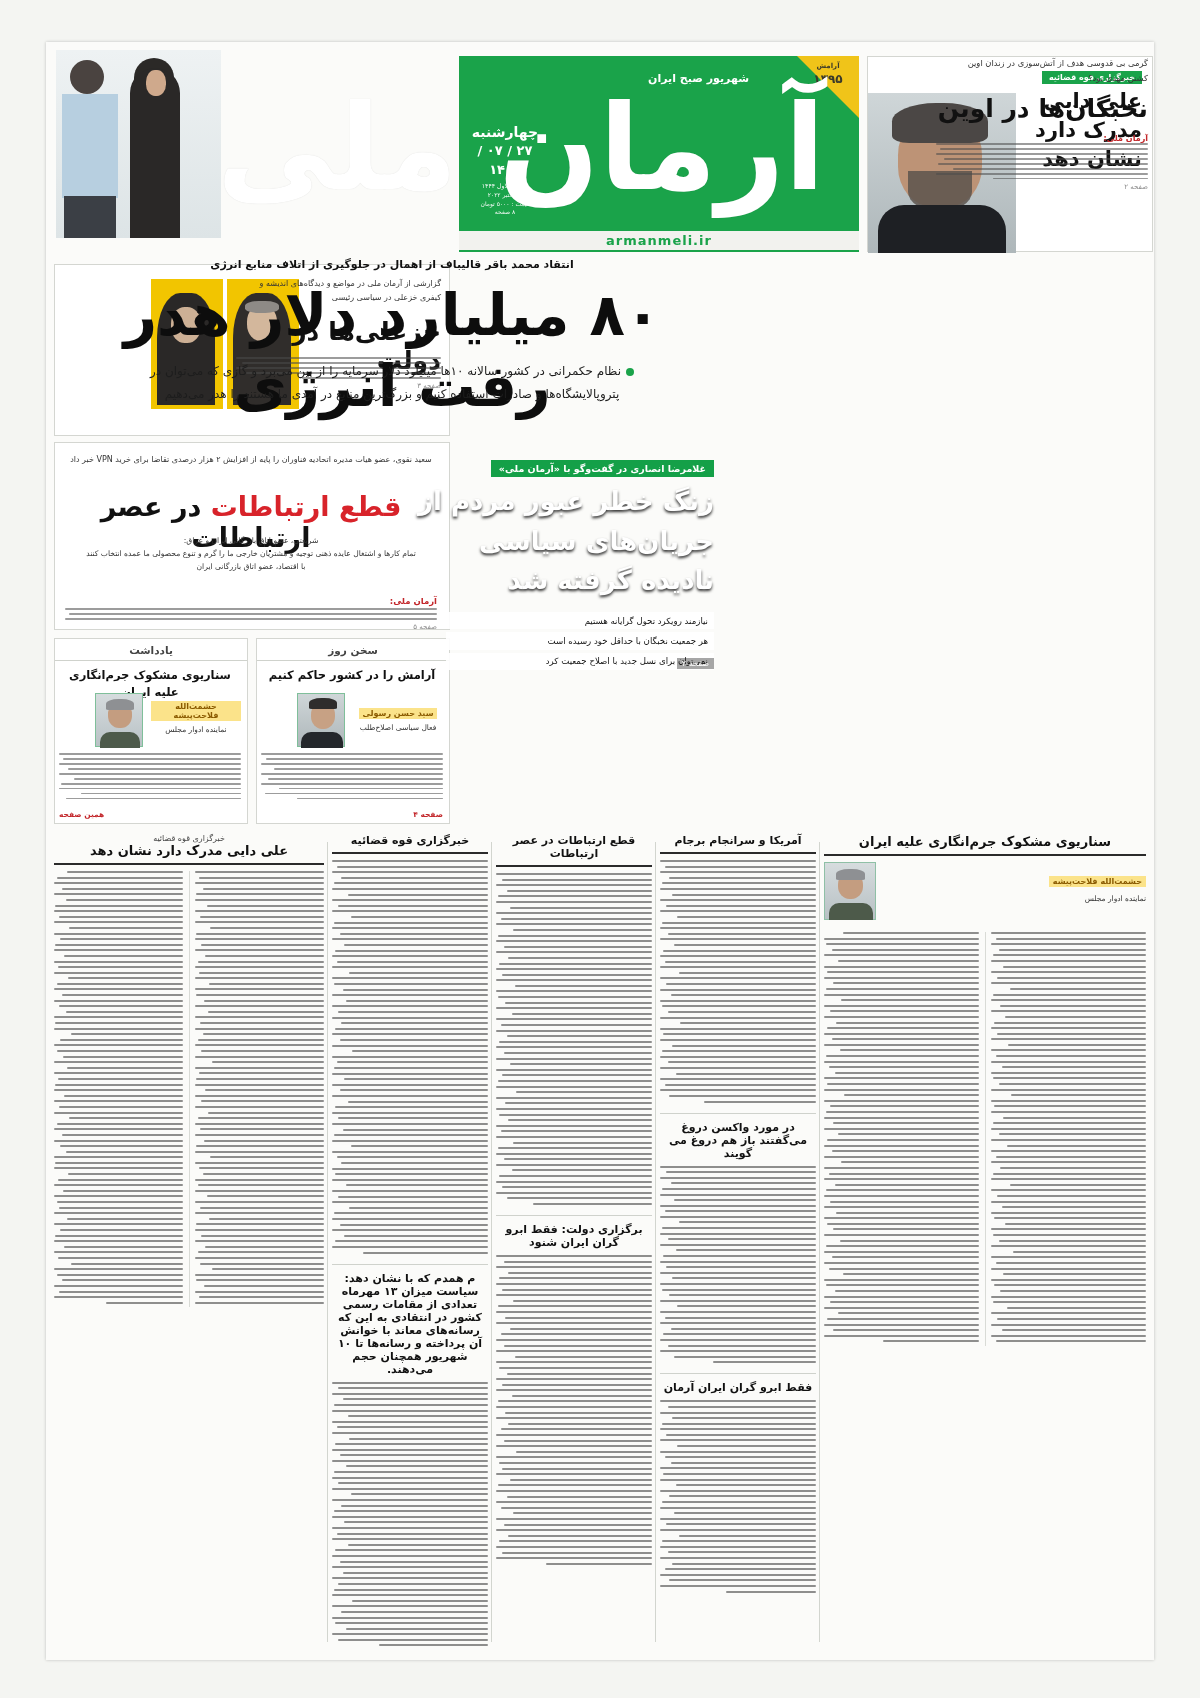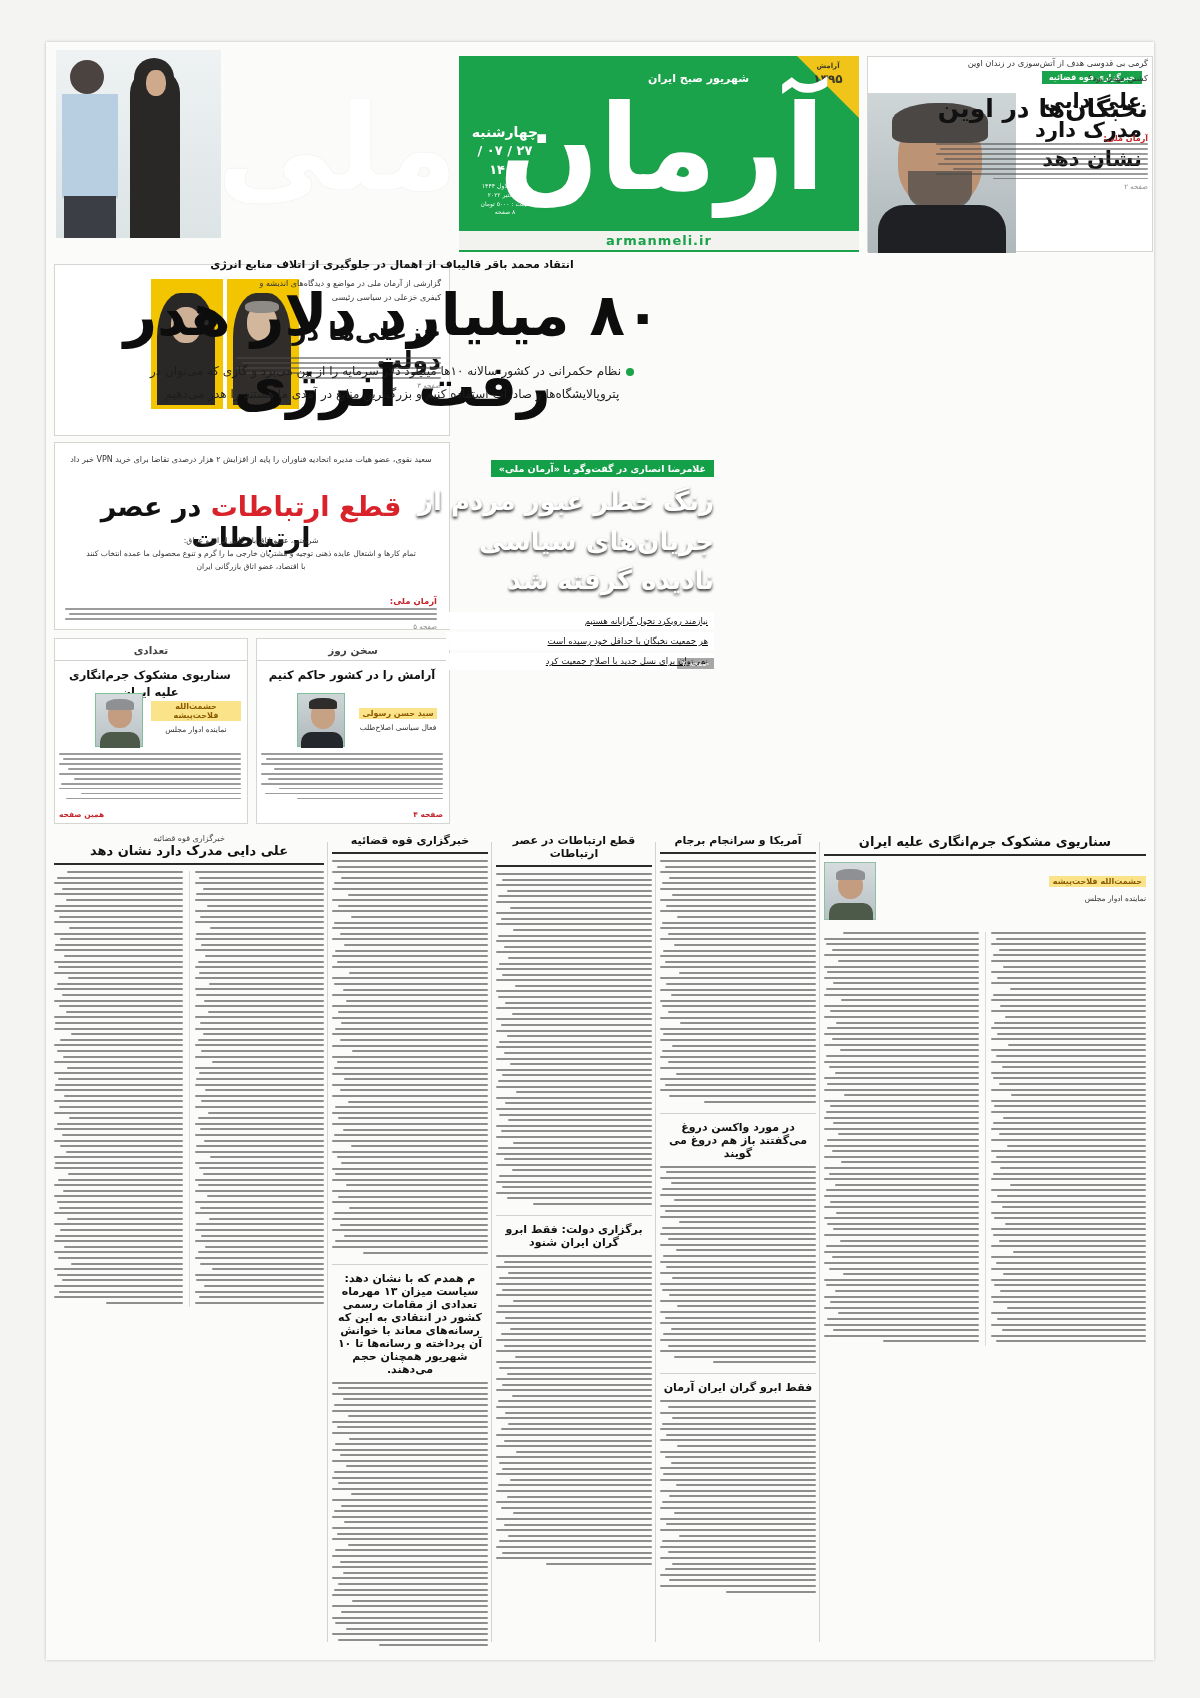--- a/index.html
+++ b/index.html
@@ -222,21 +222,21 @@
     padding:3px 8px; z-index:5;
   }
   #overlay-title {
     position:absolute; right: 440px; top: 440px; width: 300px;
     z-index:5; text-align:right;
     font-size:26px; font-weight:bold; color:#fff; line-height:1.52;
     letter-spacing:-.8px;
     text-shadow: 0 2px 3px rgba(0,0,0,.8);
   }
   #overlay-bullets {
-    position:absolute; right: 440px; top: 570px; width: 268px; z-index:5;text-decoration:underline;
+    position:absolute; right: 440px; top: 570px; width: 268px; z-index:5;
   }
   #overlay-bullets .bl {
     background: rgba(255,255,255,.92);
     color:#111; font-size:8.6px; padding:2.5px 6px; margin-bottom:3px;
     text-align:right; line-height:1.45;
   }
   #overlay-page {
     position:absolute; right: 440px; top: 616px; z-index:5;
     font-size:8px; color:#fff; background:rgba(0,0,0,.35); padding:1px 5px;
   }
@@ -384,21 +384,21 @@
         <div class="ft tiny">
           <span style="width:100%"></span>
             <span style="width:99%"></span>
             <span style="width:100%"></span>
         </div>
         <div class="pagref">صفحه ۵</div>
       </div>
     </div>
 
     <div class="box notebox" id="note-left">
-      <div class="note-head">تعدادی</div>
+      <div class="note-head">یادداشت</div>
       <div class="note-title">سناریوی مشکوک جرم‌انگاری علیه ایران</div>
       <div class="note-photo">
         <div style="position:absolute;inset:0;background:linear-gradient(#d6dcde,#b9c2c5);"></div>
         <div style="position:absolute;left:12px;top:8px;width:24px;height:26px;background:#c49d80;border-radius:46%;"></div>
         <div style="position:absolute;left:10px;top:5px;width:28px;height:11px;background:#8e9093;border-radius:45% 45% 10% 10%;"></div>
         <div style="position:absolute;left:4px;top:38px;width:40px;height:16px;background:#4d5a4a;border-radius:10px 10px 0 0;"></div>
       </div>
       <div class="note-author">
         <span class="nm">حشمت‌الله فلاحت‌پیشه</span>
         <div class="rl">نماینده ادوار مجلس</div>

